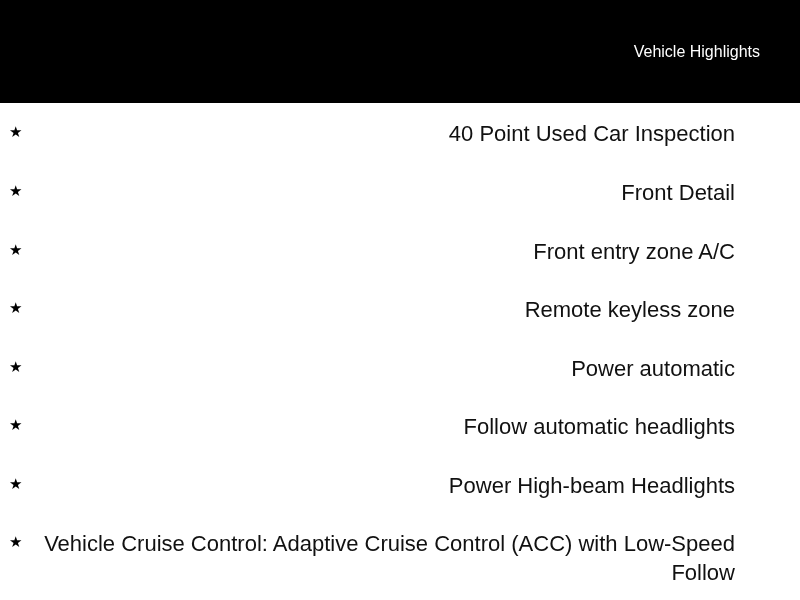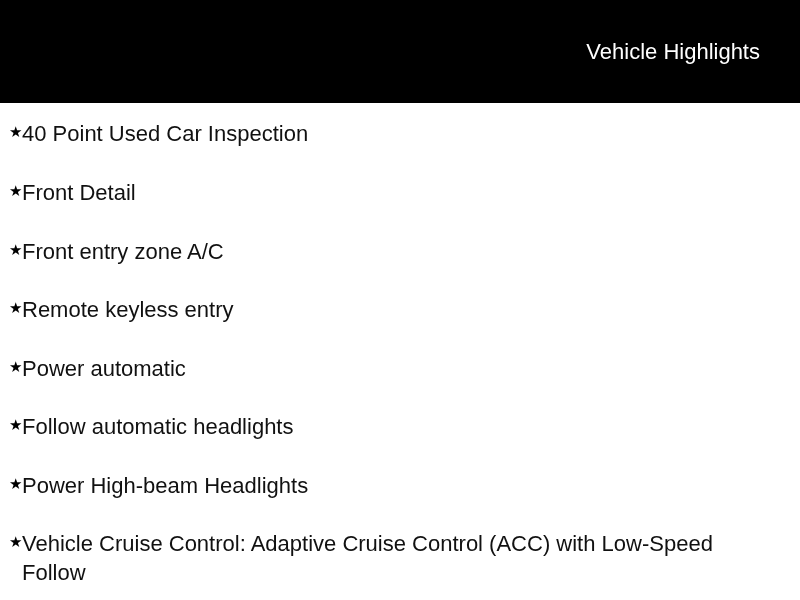--- a/index.html
+++ b/index.html
@@ -17,21 +17,21 @@
       top: 0;
       width: 800px;
       height: 103px;
       background: #000000;
     }
     .header-title {
       position: absolute;
       right: 40px;
       top: 38px;
       color: #ffffff;
-      font-size: 22px;
+      font-size: 16px;
       line-height: 28px;
       white-space: nowrap;
     }
     .list {
       position: absolute;
       left: 0;
       top: 103px;
       width: 800px;
       margin: 0;
       padding: 0;
@@ -49,23 +49,24 @@
       position: absolute;
       left: 9px;
       top: 0;
       font-size: 15px;
       line-height: 27px;
       color: #000000;
       font-family: "DejaVu Sans", sans-serif;
     }
     .text {
       position: absolute;
-      left: 22px;
+      left: 35px;
       top: 0;
       width: 700px;
+      text-align: right;
     }
   </style>
 </head>
 <body>
 
 <div class="header">
   <div class="header-title">Vehicle Highlights</div>
 </div>
 
 <ul class="list">
@@ -76,21 +77,21 @@
   <li class="item" style="top:75px;">
     <span class="star">★</span>
     <span class="text">Front Detail</span>
   </li>
   <li class="item" style="top:134px;">
     <span class="star">★</span>
     <span class="text">Front entry zone A/C</span>
   </li>
   <li class="item" style="top:192px;">
     <span class="star">★</span>
-    <span class="text">Remote keyless entry</span>
+    <span class="text">Remote keyless zone</span>
   </li>
   <li class="item" style="top:251px;">
     <span class="star">★</span>
     <span class="text">Power automatic</span>
   </li>
   <li class="item" style="top:309px;">
     <span class="star">★</span>
     <span class="text">Follow automatic headlights</span>
   </li>
   <li class="item" style="top:368px;">

